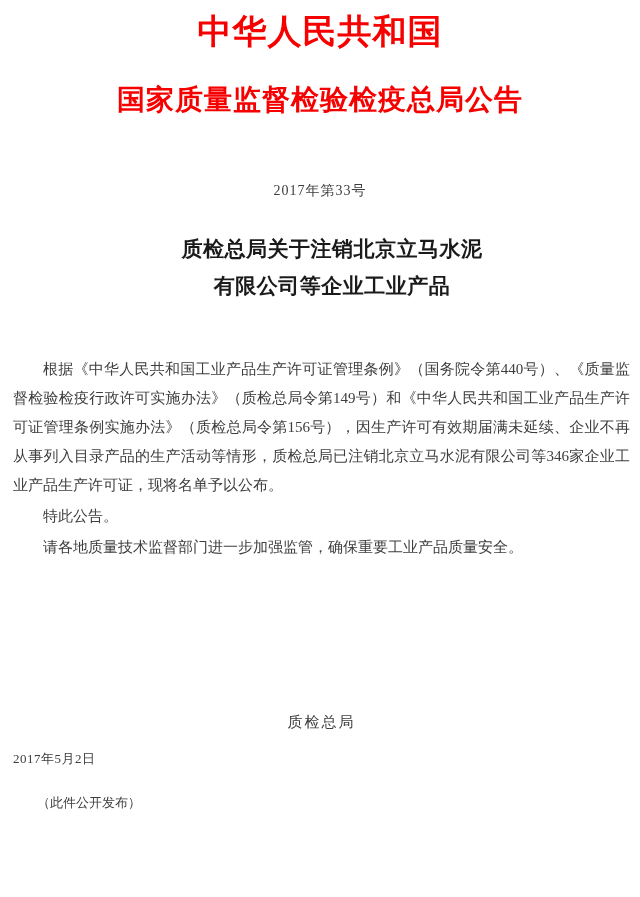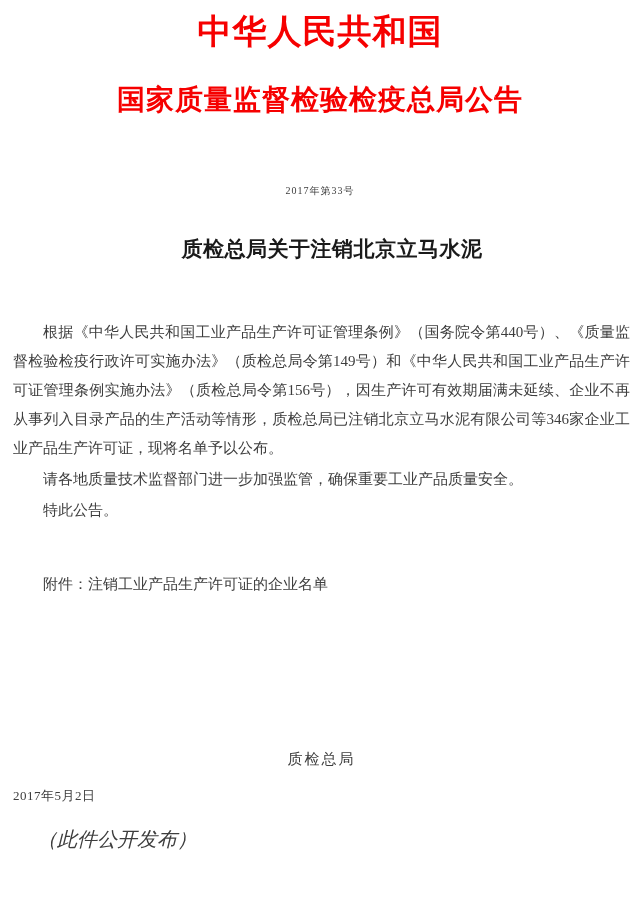--- a/index.html
+++ b/index.html
@@ -16,21 +16,21 @@
     padding-top: 12px;
     text-align: center;
     color: var(--accent-red, #f60000);
     font-weight: bold;
   }
   .red-line1 { font-size: 34px; line-height: 40px; letter-spacing: 1px; }
   .red-line2 { font-size: 28px; line-height: 35px; letter-spacing: 1px; margin-top: 30px; }
   .doc-number {
     margin-top: 64px;
     text-align: center;
-    font-size: 10px;
+    font-size: 14px;
     line-height: 20px;
     color: var(--body-text, #3d3d3d);
     letter-spacing: 1px;
   }
   .doc-title {
     margin-top: 30px;
     font-size: 21px;
     font-weight: bold;
     color: var(--title-text, #1a1a1a);
     text-align: center;
@@ -61,46 +61,45 @@
   .sig-date {
     margin-top: 7px;
     text-align: left;
     padding-right: 82px;
     font-size: 13px;
     line-height: 29px;
     letter-spacing: 0.5px;
   }
   .sig-note {
     margin-top: 15px;
-    font-size: 20px;
+    font-size: 13px;
     line-height: 29px;
     text-indent: 24px;
-    font-style: italic;
   }
 </style>
 </head>
 <body>
 
 <div class="page">
 
   <div class="red-header">
     <div class="red-line1">中华人民共和国</div>
     <div class="red-line2">国家质量监督检验检疫总局公告</div>
   </div>
 
   <div class="doc-number">2017年第33号</div>
 
   <div class="doc-title">
     <div>质检总局关于注销北京立马水泥</div>
+    <div>有限公司等企业工业产品</div>
   </div>
 
   <div class="content">
     <p>根据《中华人民共和国工业产品生产许可证管理条例》（国务院令第440号）、《质量监督检验检疫行政许可实施办法》（质检总局令第149号）和《中华人民共和国工业产品生产许可证管理条例实施办法》（质检总局令第156号），因生产许可有效期届满未延续、企业不再从事列入目录产品的生产活动等情形，质检总局已注销北京立马水泥有限公司等346家企业工业产品生产许可证，现将名单予以公布。</p>
+    <p>特此公告。</p>
     <p>请各地质量技术监督部门进一步加强监管，确保重要工业产品质量安全。</p>
-    <p>特此公告。</p>
-    <p class="attachment">附件：注销工业产品生产许可证的企业名单</p>
 
     <div class="sig-agency">质检总局</div>
     <div class="sig-date">2017年5月2日</div>
     <div class="sig-note">（此件公开发布）</div>
   </div>
 
 </div>
 
 </body></html>

